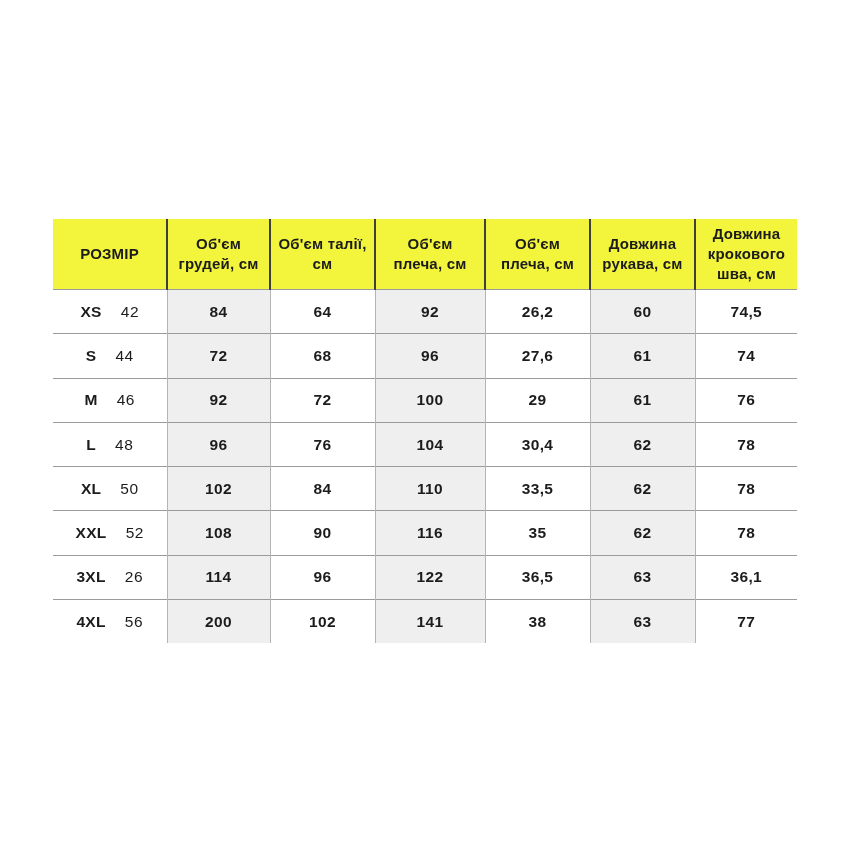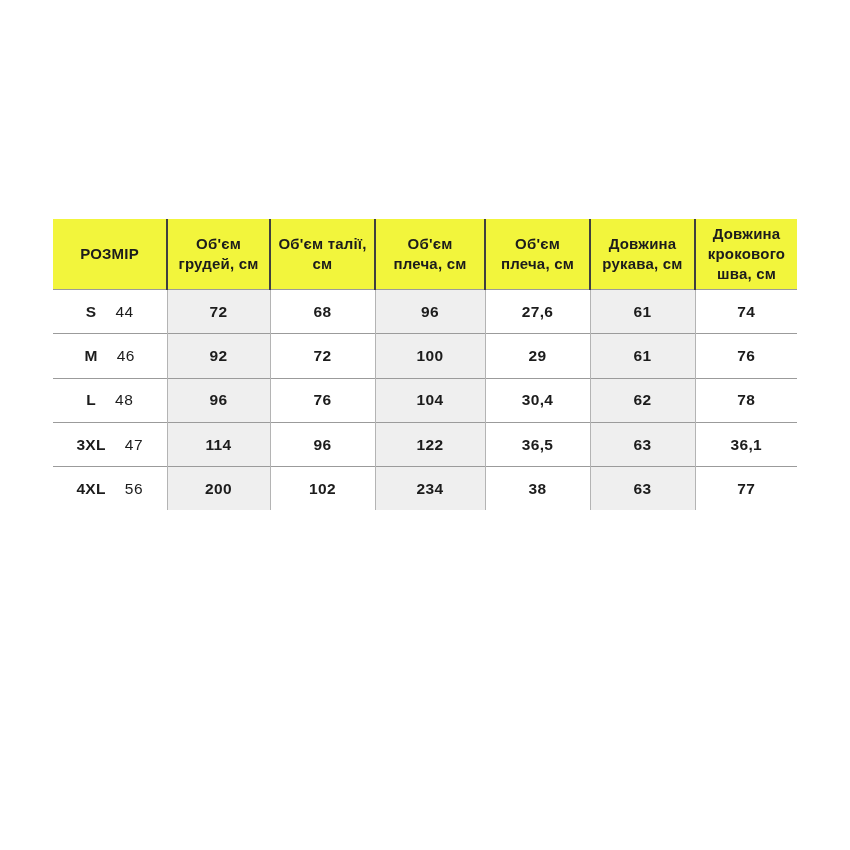--- a/index.html
+++ b/index.html
@@ -104,20 +104,34 @@
           <th>РОЗМІР</th>
           <th>Об'єм грудей, см</th>
           <th>Об'єм талії, см</th>
           <th>Об'єм плеча, см</th>
           <th>Об'єм плеча, см</th>
           <th>Довжина рукава, см</th>
           <th>Довжина крокового шва, см</th>
         </tr>
       </thead>
       <tbody>
+  <tr>
+    <td>
+      <span class="size-cell-inner">
+        <span class="size-label">XS</span>
+        <span class="size-number">42</span>
+      </span>
+    </td>
+    <td>84</td>
+    <td>64</td>
+    <td>92</td>
+    <td>26,2</td>
+    <td>60</td>
+    <td>74,5</td>
+  </tr>
 
   <tr>
     <td>
       <span class="size-cell-inner">
         <span class="size-label">S</span>
         <span class="size-number">44</span>
       </span>
     </td>
     <td>72</td>
     <td>68</td>
@@ -150,47 +164,75 @@
       </span>
     </td>
     <td>96</td>
     <td>76</td>
     <td>104</td>
     <td>30,4</td>
     <td>62</td>
     <td>78</td>
   </tr>
 
-
+  <tr>
+    <td>
+      <span class="size-cell-inner">
+        <span class="size-label">XL</span>
+        <span class="size-number">50</span>
+      </span>
+    </td>
+    <td>102</td>
+    <td>84</td>
+    <td>110</td>
+    <td>33,5</td>
+    <td>62</td>
+    <td>78</td>
+  </tr>
+
+  <tr>
+    <td>
+      <span class="size-cell-inner">
+        <span class="size-label">XXL</span>
+        <span class="size-number">52</span>
+      </span>
+    </td>
+    <td>108</td>
+    <td>90</td>
+    <td>116</td>
+    <td>35</td>
+    <td>62</td>
+    <td>78</td>
+  </tr>
 
   <tr>
     <td>
       <span class="size-cell-inner">
         <span class="size-label">3XL</span>
-        <span class="size-number">47</span>
+        <span class="size-number">26</span>
       </span>
     </td>
     <td>114</td>
     <td>96</td>
     <td>122</td>
     <td>36,5</td>
     <td>63</td>
     <td>36,1</td>
   </tr>
 
   <tr>
     <td>
       <span class="size-cell-inner">
         <span class="size-label">4XL</span>
         <span class="size-number">56</span>
       </span>
     </td>
     <td>200</td>
     <td>102</td>
-    <td>234</td>
+    <td>141</td>
     <td>38</td>
     <td>63</td>
     <td>77</td>
   </tr>
 </tbody>
     </table>
   </div>
 </div>
 
 </body></html>

